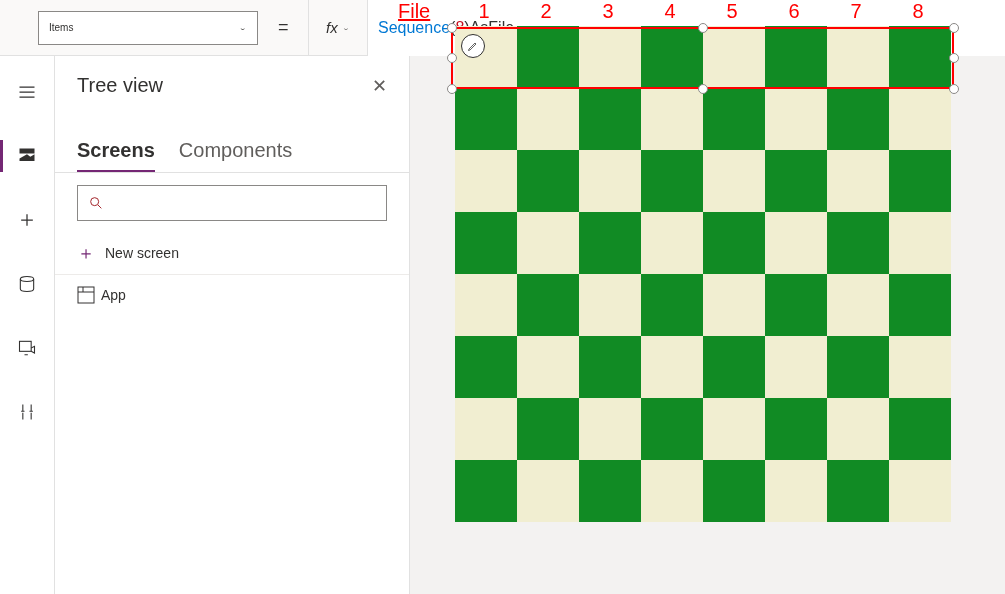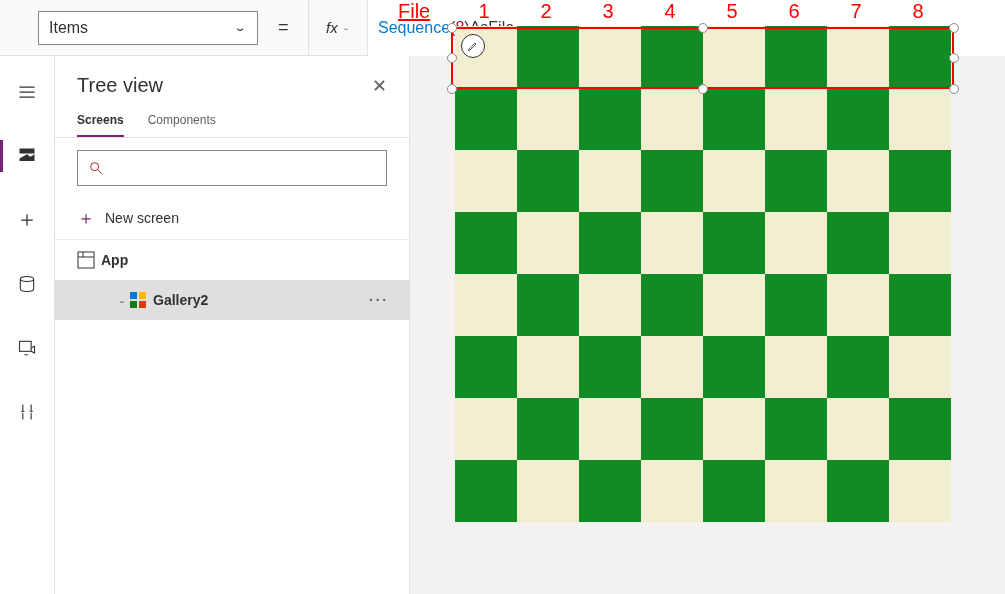--- a/index.html
+++ b/index.html
@@ -1,43 +1,43 @@
 <!DOCTYPE html>
 <html><head>
 <meta charset="utf-8">
 <style>
   * { box-sizing: border-box; margin: 0; padding: 0; font-family: "Segoe UI", Arial, sans-serif; }
   html, body { width: 1005px; height: 594px; overflow: hidden; background: #fff; }
   .topbar { height: 56px; display: flex; align-items: center; border-bottom: 1px solid #e1e1e1; background: #faf9f8; }
-  .prop-select { width: 220px; height: 34px; margin-left: 38px; background: #fff; border: 1px solid #8a8886; display: flex; align-items: center; justify-content: space-between; padding: 0 10px; font-size: 16px; color: #323130; }
+  .prop-select { width: 220px; height: 34px; margin-left: 38px; background: #fff; border: 1px solid #8a8886; display: flex; align-items: center; justify-content: space-between; padding: 0 10px; font-size: 10px; color: #323130; }
   .equals { width: 50px; text-align: center; font-size: 18px; color: #323130; font-style: italic; }
   .fx-wrap { width: 60px; height: 72px; display: flex; align-items: center; justify-content: center; border-left: 1px solid #e1e1e1; border-right: 1px solid #e1e1e1; }
   .fx-label { font-style: italic; font-size: 15px; color: #323130; margin-right: 4px; }
   .fx-chev { font-size: 10px; color: #605e5c; }
   .formula { flex: 1; height: 56px; display: flex; align-items: center; padding-left: 10px; font-family: Consolas, monospace; font-size: 16px; color: #323130; background: #fff; }
   .tok-fn { color: #0078d4; }
   .tok-num { color: #c50f1f; }
   .body { display: flex; height: calc(594px - 56px); }
   .rail { width: 55px; border-right: 1px solid #e1e1e1; background: #fff; display: flex; flex-direction: column; align-items: center; padding-top: 14px; gap: 20px; position: relative; }
   .rail-item { width: 55px; height: 44px; display: flex; align-items: center; justify-content: center; color: #323130; cursor: pointer; position: relative; }
   .rail-item.active::before { content: ""; position: absolute; left: 0; top: 6px; bottom: 6px; width: 3px; background: #742774; }
   .rail-item svg { width: 20px; height: 20px; }
   .panel { width: 355px; border-right: 1px solid #e1e1e1; background: #fff; display: flex; flex-direction: column; }
   .panel-header { display: flex; align-items: center; justify-content: space-between; padding: 18px 22px 6px 22px; }
   .panel-title { font-size: 20px; color: #323130; text-align: right; }
   .panel-close { font-size: 18px; color: #605e5c; cursor: pointer; }
   .tabs { display: flex; gap: 24px; padding: 10px 22px 0 22px; border-bottom: 1px solid #e1e1e1; }
-  .tab { font-size: 12px; color: #605e5c; padding-bottom: 8px; cursor: pointer; }
+  .tab { font-size: 20px; color: #605e5c; padding-bottom: 8px; cursor: pointer; margin-top: 26px; }
   .tab.active { color: #323130; border-bottom: 2px solid #742774; font-weight: 600; }
   .search { margin: 12px 22px 10px 22px; height: 36px; border: 1px solid #8a8886; display: flex; align-items: center; padding: 0 10px; gap: 8px; }
   .search input { border: none; outline: none; flex: 1; font-size: 14px; color: #323130; }
   .new-screen { display: flex; align-items: center; gap: 10px; height: 44px; padding: 0 22px; font-size: 14px; color: #323130; cursor: pointer; border-bottom: 1px solid #edebe9; }
   .plus { color: #742774; font-size: 18px; }
   .tree { flex: 1; overflow: auto; }
-  .tree-row { display: flex; align-items: center; height: 40px; font-size: 14px; color: #323130; cursor: pointer; font-weight: bold; }
+  .tree-row { display: flex; align-items: center; height: 40px; font-size: 14px; color: #323130; cursor: pointer; }
   .tree-row.selected { background: #e1dfdd; }
   .chev { width: 14px; text-align: center; color: #605e5c; font-size: 10px; }
   .tree-label { margin-left: 6px; }
   .dots { margin-left: auto; margin-right: 20px; color: #605e5c; letter-spacing: 2px; }
   .ico-app, .ico-gal, .ico-lbl, .ico-scr { display: inline-flex; width: 18px; height: 18px; align-items: center; justify-content: center; }
   .canvas { flex: 1; background: #f3f2f1; position: relative; overflow: hidden; }
   .overlay { position: absolute; left: 398px; top: 0; width: 557px; height: 24px; display: flex; color: #ff0000; font-size: 20px; }
   .overlay .file { width: 55px; text-decoration: underline; }
   .overlay .num { width: 62px; text-align: center; }
   .board { position: absolute; left: 455px; top: 26px; width: 496px; height: 496px; display: grid; grid-template-columns: repeat(8, 1fr); grid-template-rows: repeat(8, 1fr); }
@@ -130,33 +130,20 @@
     <div class="tree">
       <div class="tree-row" style="padding-left:22px">
         <span class="ico-app">
           <svg viewBox="0 0 18 18" width="18" height="18">
               <rect x="1" y="1" width="16" height="16" fill="none" stroke="#323130"></rect>
               <path d="M1 6h16M6 1v5" stroke="#323130"></path>
             </svg>
         </span>
         <span class="tree-label">App</span>
       </div>
-      <div class="tree-row selected" style="padding-left:60px">
-        <span class="chev chev-down">⌄</span>
-        <span class="ico-gal">
-          <svg viewBox="0 0 18 18" width="18" height="18">
-              <rect x="1" y="1" width="7" height="7" fill="#0078d4"></rect>
-              <rect x="10" y="1" width="7" height="7" fill="#ffb900"></rect>
-              <rect x="1" y="10" width="7" height="7" fill="#107c10"></rect>
-              <rect x="10" y="10" width="7" height="7" fill="#d83b01"></rect>
-            </svg>
-        </span>
-        <span class="tree-label">Gallery2</span>
-        <span class="dots">···</span>
-      </div>
     </div>
   </div>
 
   <div class="canvas">
   </div>
 </div>
 
 <div class="overlay" style="position:absolute">
   <div class="file">File</div>
   <div class="num">1</div>

